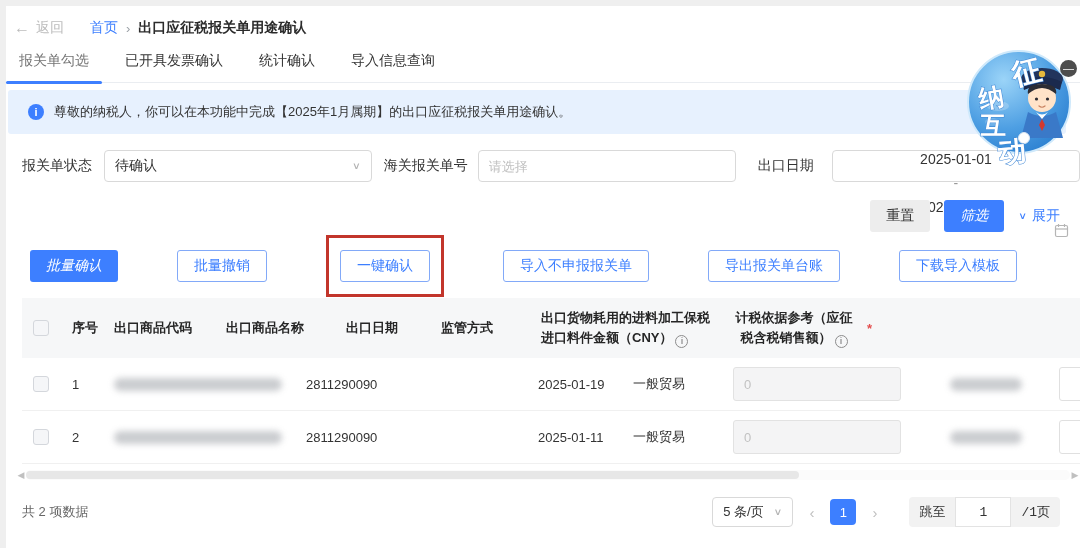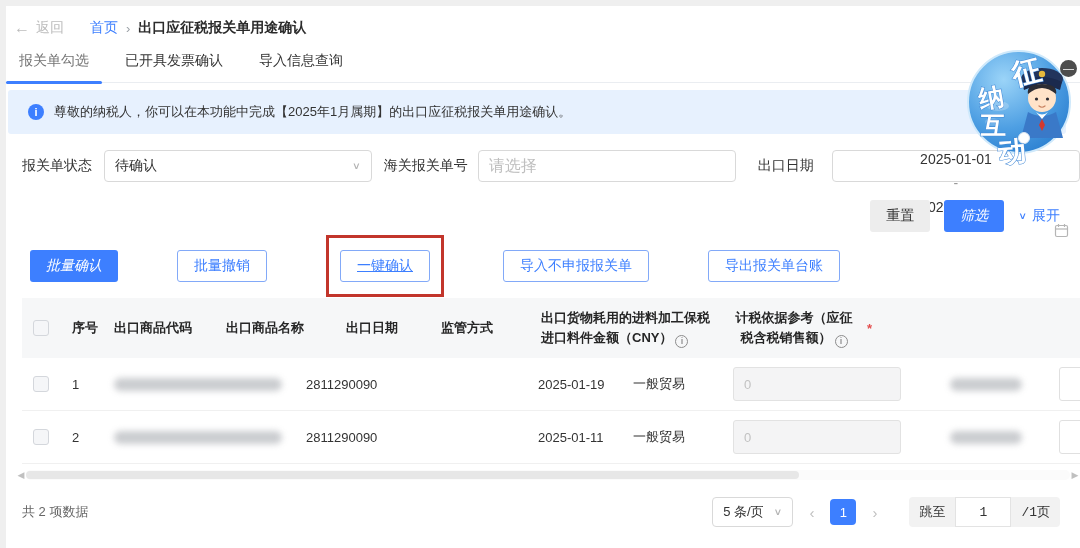--- a/index.html
+++ b/index.html
@@ -33,21 +33,21 @@
   .info-ic { width:16px; height:16px; border-radius:50%; background:#3d7fff; color:#fff;
              display:inline-flex; align-items:center; justify-content:center;
              font-size:11px; font-weight:bold; margin-right:10px; font-style:normal; flex:0 0 16px; }
 
   
   .filters { display:flex; align-items:center; margin:16px 0 0 16px; font-size:14px; }
   .f-label { color:#333; white-space:nowrap; }
   .select-box { width:272px; height:32px; border:1px solid #d9d9d9; border-radius:4px; margin-left:12px;
                 display:flex; align-items:center; justify-content:space-between; padding:8px 10px; background:#fff; cursor:pointer; }
   .chev { color:#b3b3b3; font-size:12px; transform:scaleY(.8); }
-  .inp { height:32px; border:1px solid #d9d9d9; border-radius:4px; padding:0 10px; font-size:16px;
+  .inp { height:32px; border:1px solid #d9d9d9; border-radius:4px; padding:0 10px; font-size:13px;
          font-family:inherit; color:#333; outline:none; background:#fff; }
   .inp::placeholder { color:#bfbfbf; }
   .customs-inp { width:262px; margin-left:10px; }
   .date-label { margin-left:22px; }
   .date-box { width:252px; height:32px; border:1px solid #d9d9d9; border-radius:4px; margin-left:18px;
               display:flex; align-items:center; padding:0 10px; gap:8px; background:#fff;flex-direction:column; }
   .date-box .dt { color:#333; }
   .date-box .dsep { color:#9a9a9a; margin:0 6px; }
   .cal-ic { margin-left:auto; color:#b5b5b5; display:flex; }
 
@@ -59,21 +59,21 @@
   .btn-primary { background:#3d7fff; color:#fff;font-style:italic; }
   .btn-outline { background:#fff; color:#3d7fff; border:1px solid #82a9f8; }
   .expand-link { color:#3d7fff; display:flex; align-items:center; gap:5px; cursor:pointer; font-size:14px; }
   .expand-link .chev { color:#3d7fff; }
 
   
   .actions { display:flex; align-items:center; margin:18px 0 0 24px; height:32px;gap:47px; }
   .actions .btn { margin-right:12px; }
   .hl-box { border:3px solid #c2352b; padding:12px 11px; margin:-15px 12px -15px 0;
             display:flex; align-items:center; position:relative; z-index:3; background:transparent; }
-  .hl-box .btn { margin:0;text-decoration:underline; }
+  .hl-box .btn { margin:0; }
 
   
   .table { margin:16px 0 0 16px; width:1060px; overflow:hidden; font-size:13px; }
   .thead { display:flex; align-items:center; background:#f6f7f8; height:60px; font-weight:bold; color:#262626; }
   .trow { display:flex; align-items:center; height:53px; border-bottom:1px solid #f0f0f0; background:#fff; }
   .c { padding-right:6px; }
   .c-check { width:38px; display:flex; justify-content:center; padding:0; }
   .c-seq { width:54px; padding-left:12px; }
   .c-no { width:192px; }
   .c-code { width:112px; }
@@ -135,20 +135,21 @@
       <span>返回</span>
     </span>
     <span class="crumb-home">首页</span>
     <span class="crumb-sep">›</span>
     <span class="crumb-cur">出口应征税报关单用途确认</span>
   </div>
 
   <div class="tabs">
     <div class="tab active">报关单勾选</div>
     <div class="tab">已开具发票确认</div>
+    <div class="tab">统计确认</div>
     <div class="tab">导入信息查询</div>
   </div>
 
   <div class="banner">
     <span class="info-ic">i</span>
     <span>尊敬的纳税人，你可以在本功能中完成【2025年1月属期】的出口应征税报关单用途确认。</span>
   </div>
 
   <div class="filters">
     <span class="f-label">报关单状态</span>
@@ -184,20 +185,21 @@
   </div>
 
   <div class="actions">
     <button class="btn btn-primary">批量确认</button>
     <button class="btn btn-outline">批量撤销</button>
     <div class="hl-box">
       <button class="btn btn-outline">一键确认</button>
     </div>
     <button class="btn btn-outline">导入不申报报关单</button>
     <button class="btn btn-outline">导出报关单台账</button>
+    <button class="btn btn-outline">下载导入模板</button>
   </div>
 
   <div class="table">
     <div class="thead">
       <div class="c c-check">
           <span class="checkbox"></span>
         </div>
       <div class="c c-seq">序号</div>
       <div class="c c-code">出口商品代码</div>
       <div class="c c-name">出口商品名称</div>

